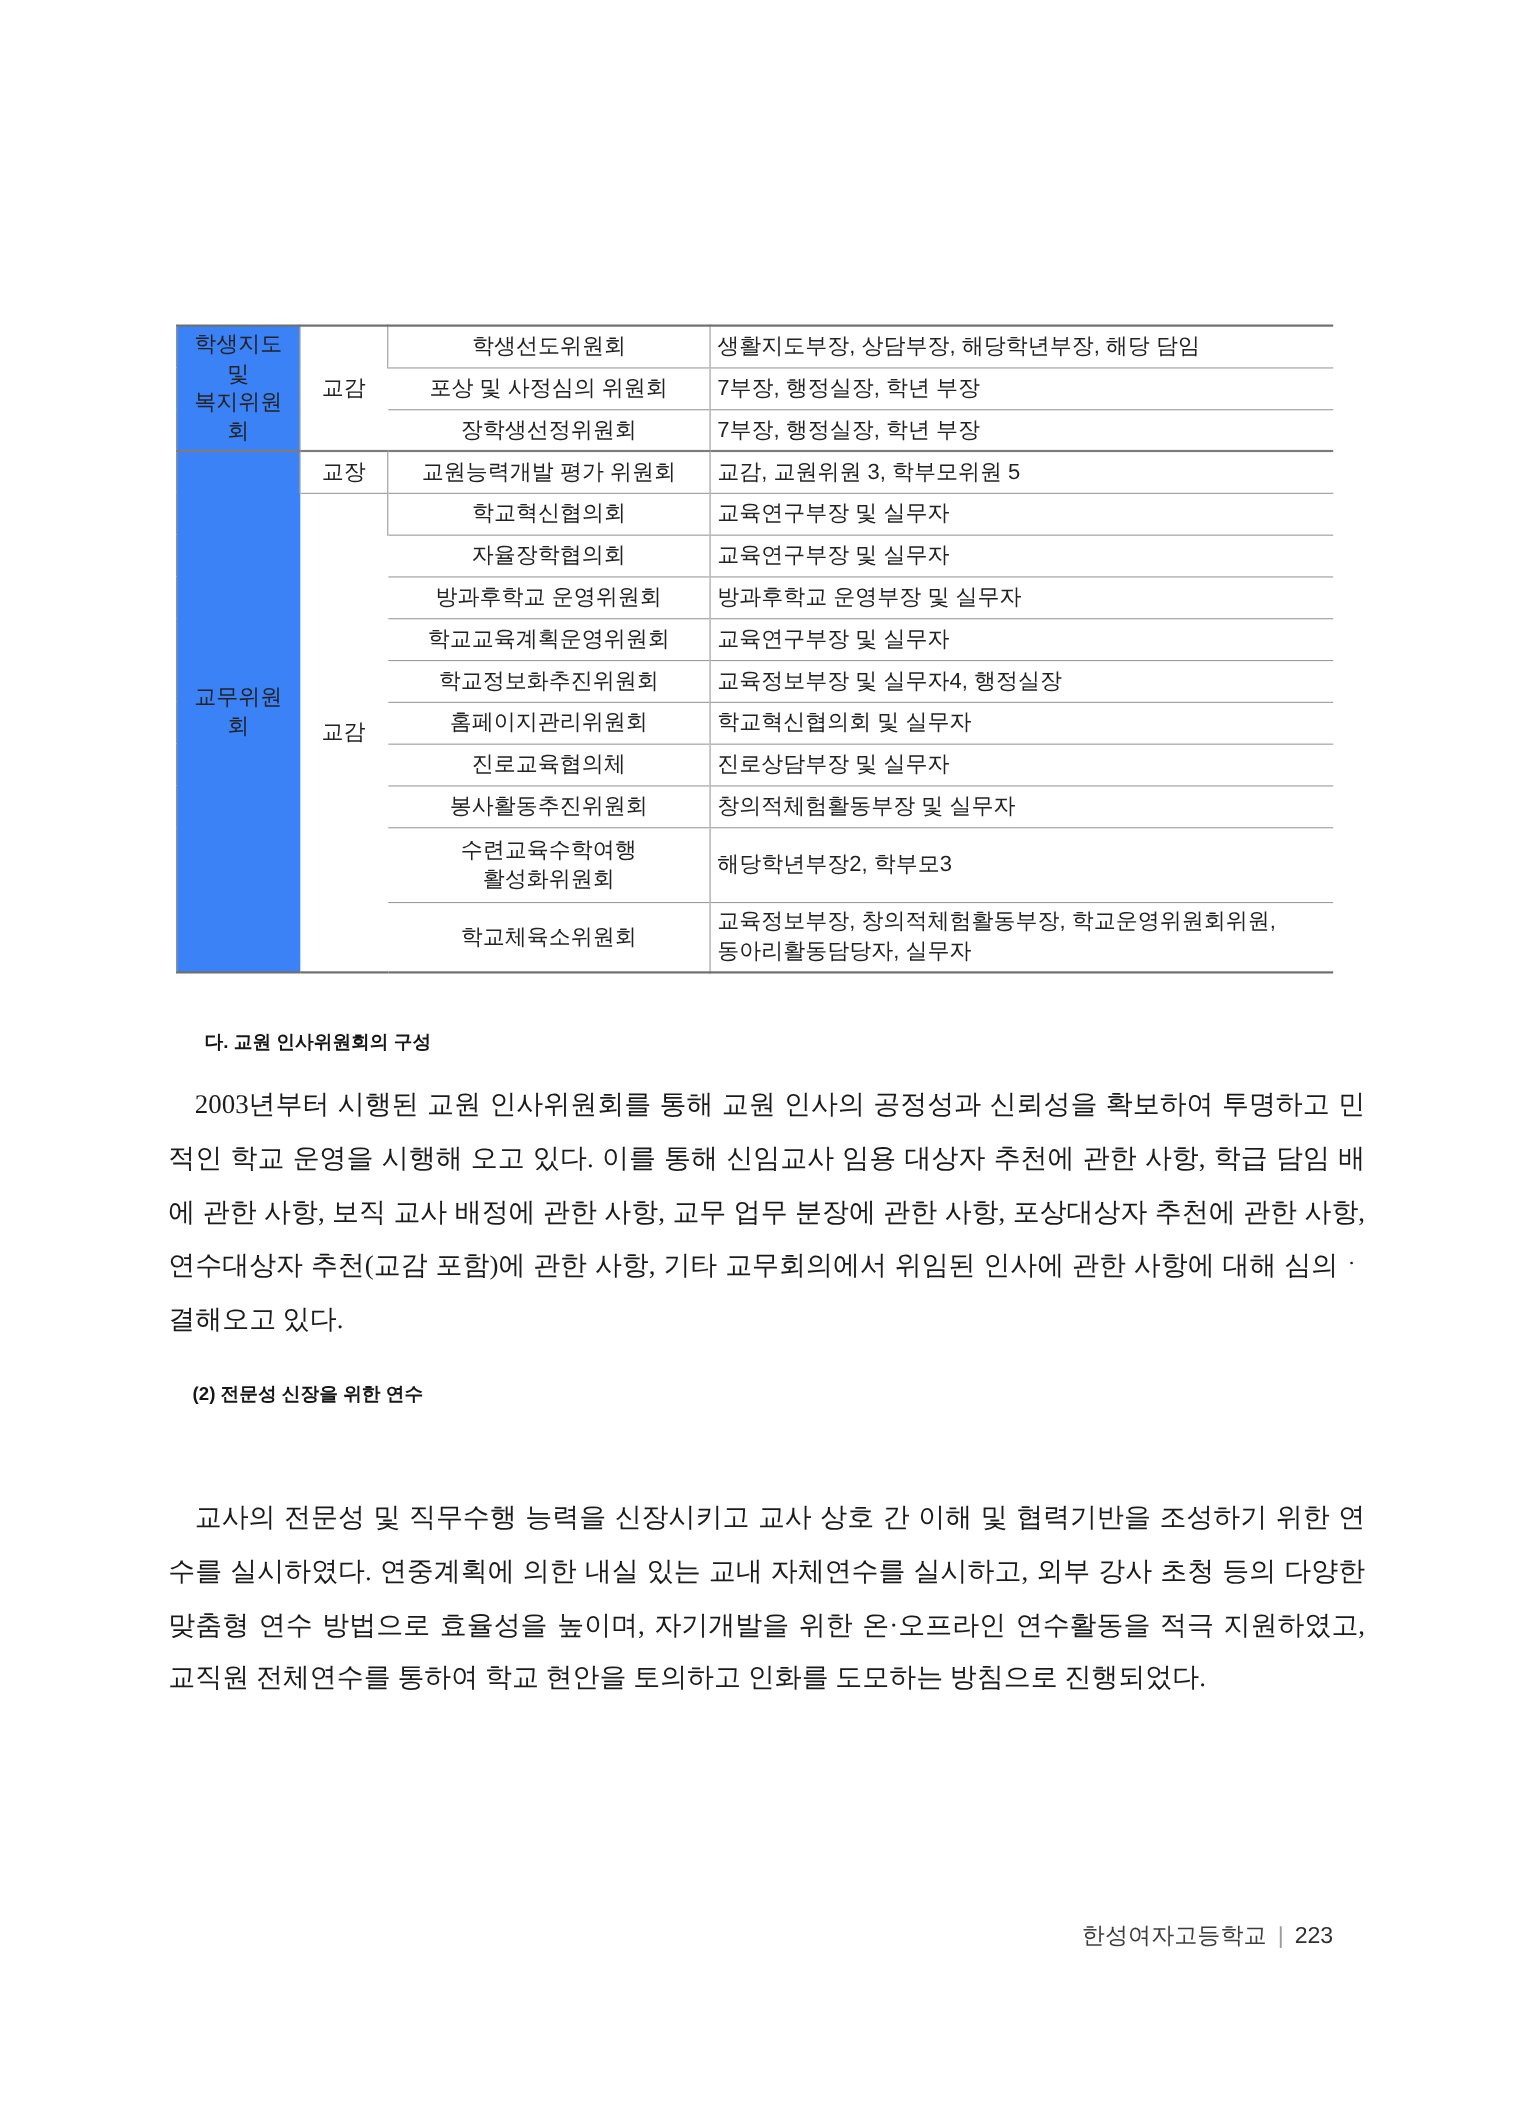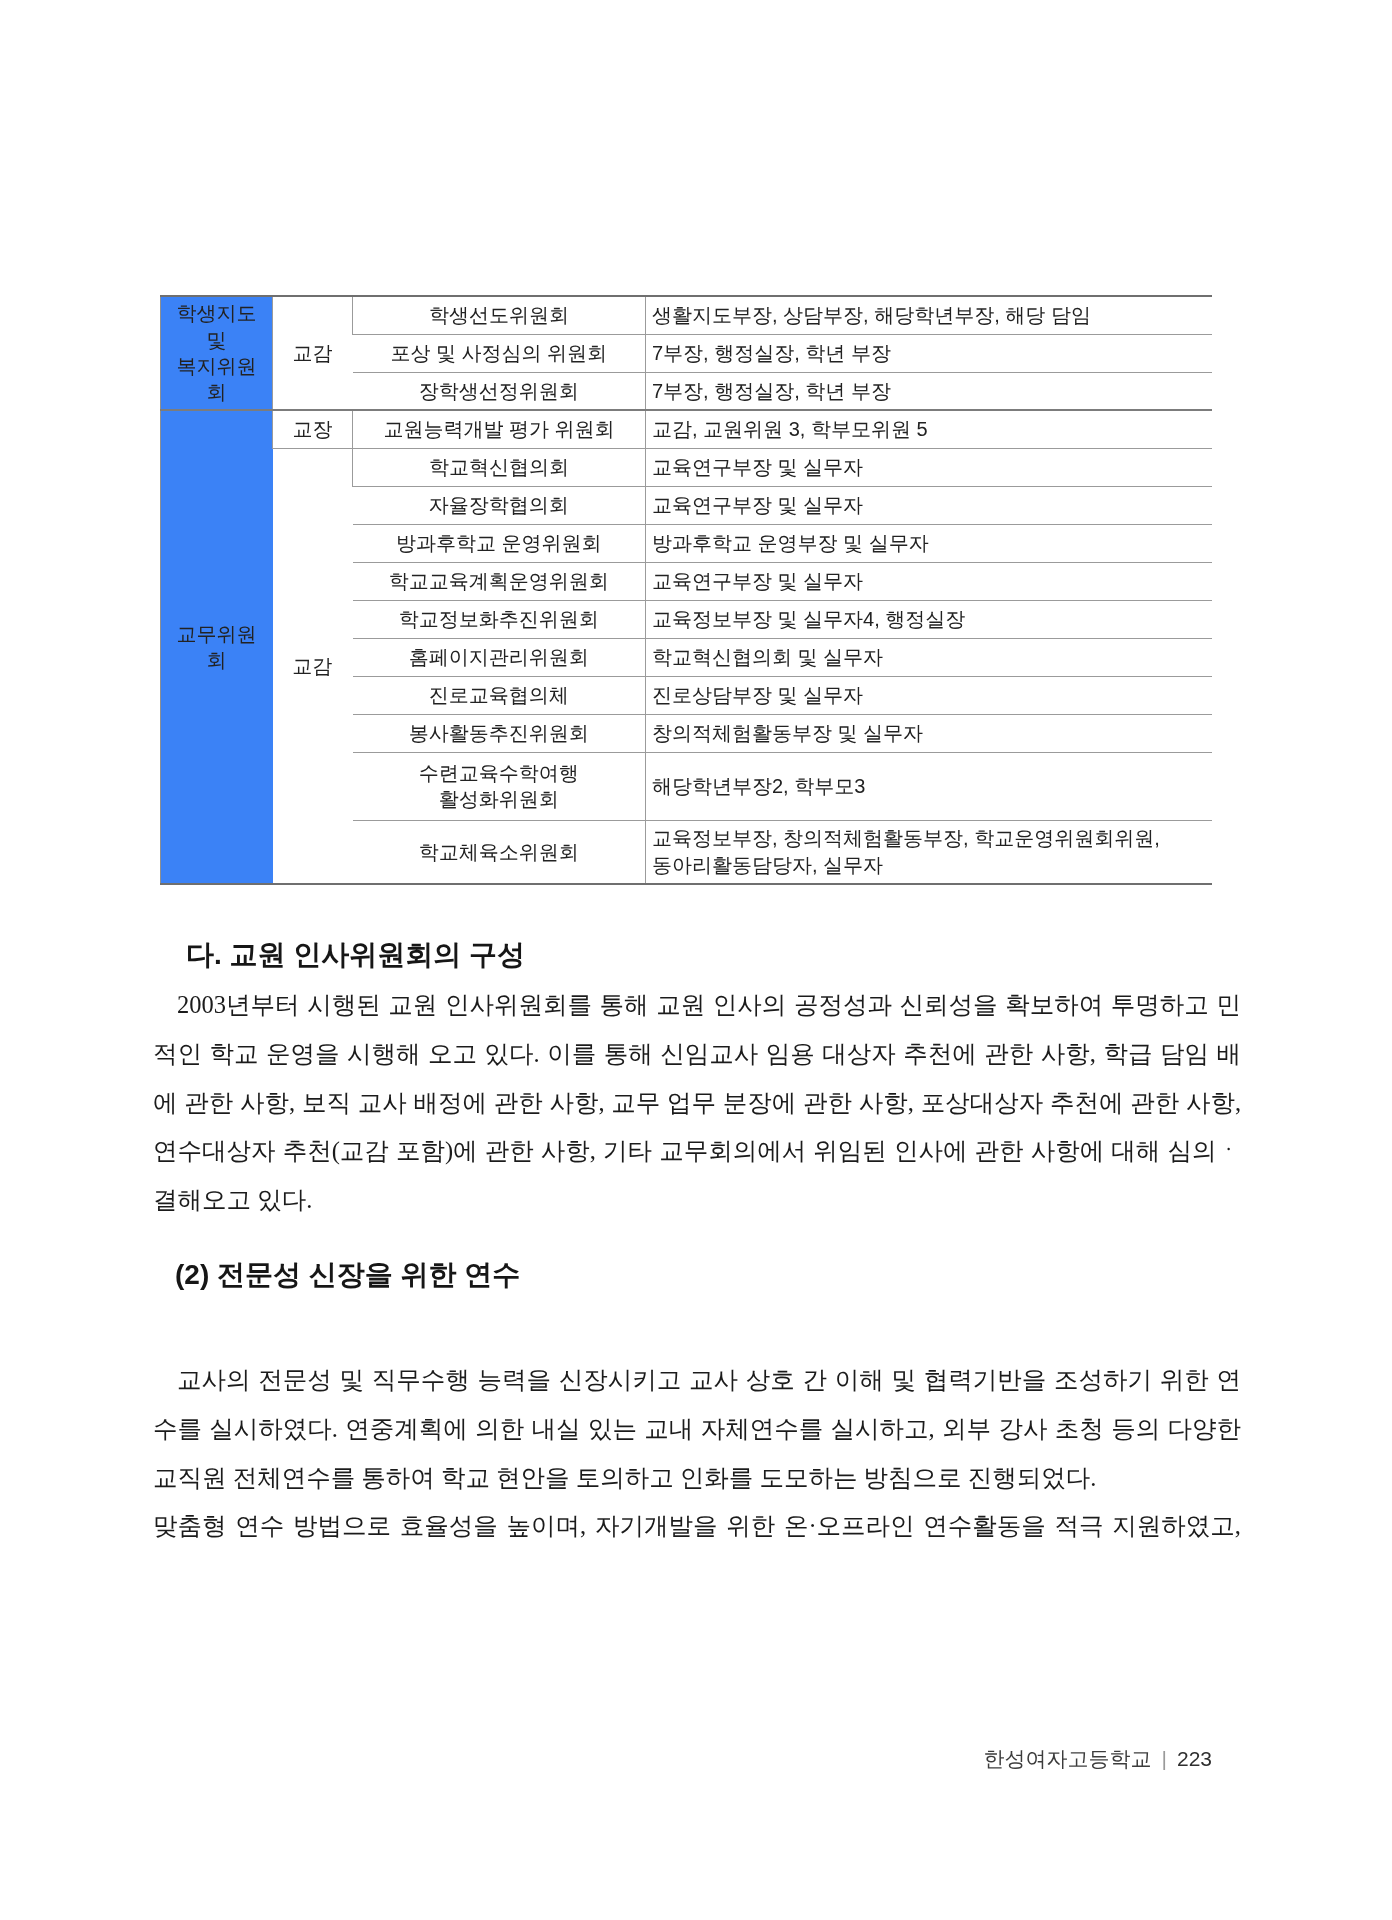--- a/index.html
+++ b/index.html
@@ -48,21 +48,21 @@
   }
   td.chair { text-align: center; width: 80px; }
   td.committee { text-align: center; width: 293px; }
   td.members { text-align: left; padding-left: 13px; padding-right: 10px; }
 
   
   .sec-heading {
     position: absolute;
     font-family: "Liberation Sans", sans-serif;
     font-weight: bold;
-    font-size: 28px;
+    font-size: 17px;
     color: #161616;
   }
   .heading-1 { left: 186px; top: 936px; }
   .heading-2 { left: 175px; top: 1256px; }
   .body-block {
     position: absolute;
     left: 153px;
     width: 1088px;
     font-family: "Liberation Serif", serif;
     font-size: 24.5px;
@@ -176,21 +176,21 @@
     <div class="body-line">에 관한 사항, 보직 교사 배정에 관한 사항, 교무 업무 분장에 관한 사항, 포상대상자 추천에 관한 사항,</div>
     <div class="body-line">연수대상자 추천(교감 포함)에 관한 사항, 기타 교무회의에서 위임된 인사에 관한 사항에 대해 심의ㆍ의</div>
     <div class="body-line last">결해오고 있다.</div>
   </div>
 
   <div class="sec-heading heading-2">(2) 전문성 신장을 위한 연수</div>
 
   <div class="body-block para-2">
     <div class="body-line first">교사의 전문성 및 직무수행 능력을 신장시키고 교사 상호 간 이해 및 협력기반을 조성하기 위한 연</div>
     <div class="body-line">수를 실시하였다. 연중계획에 의한 내실 있는 교내 자체연수를 실시하고, 외부 강사 초청 등의 다양한</div>
+    <div class="body-line">맞춤형 연수 방법으로 효율성을 높이며, 자기개발을 위한 온·오프라인 연수활동을 적극 지원하였고,</div>
     <div class="body-line last">교직원 전체연수를 통하여 학교 현안을 토의하고 인화를 도모하는 방침으로 진행되었다.</div>
-    <div class="body-line">맞춤형 연수 방법으로 효율성을 높이며, 자기개발을 위한 온·오프라인 연수활동을 적극 지원하였고,</div>
   </div>
 
   <div class="footer">
     <span>한성여자고등학교</span><span class="sep">|</span><span class="pagenum">223</span>
   </div>
 
 </div>
 
 </body></html>

